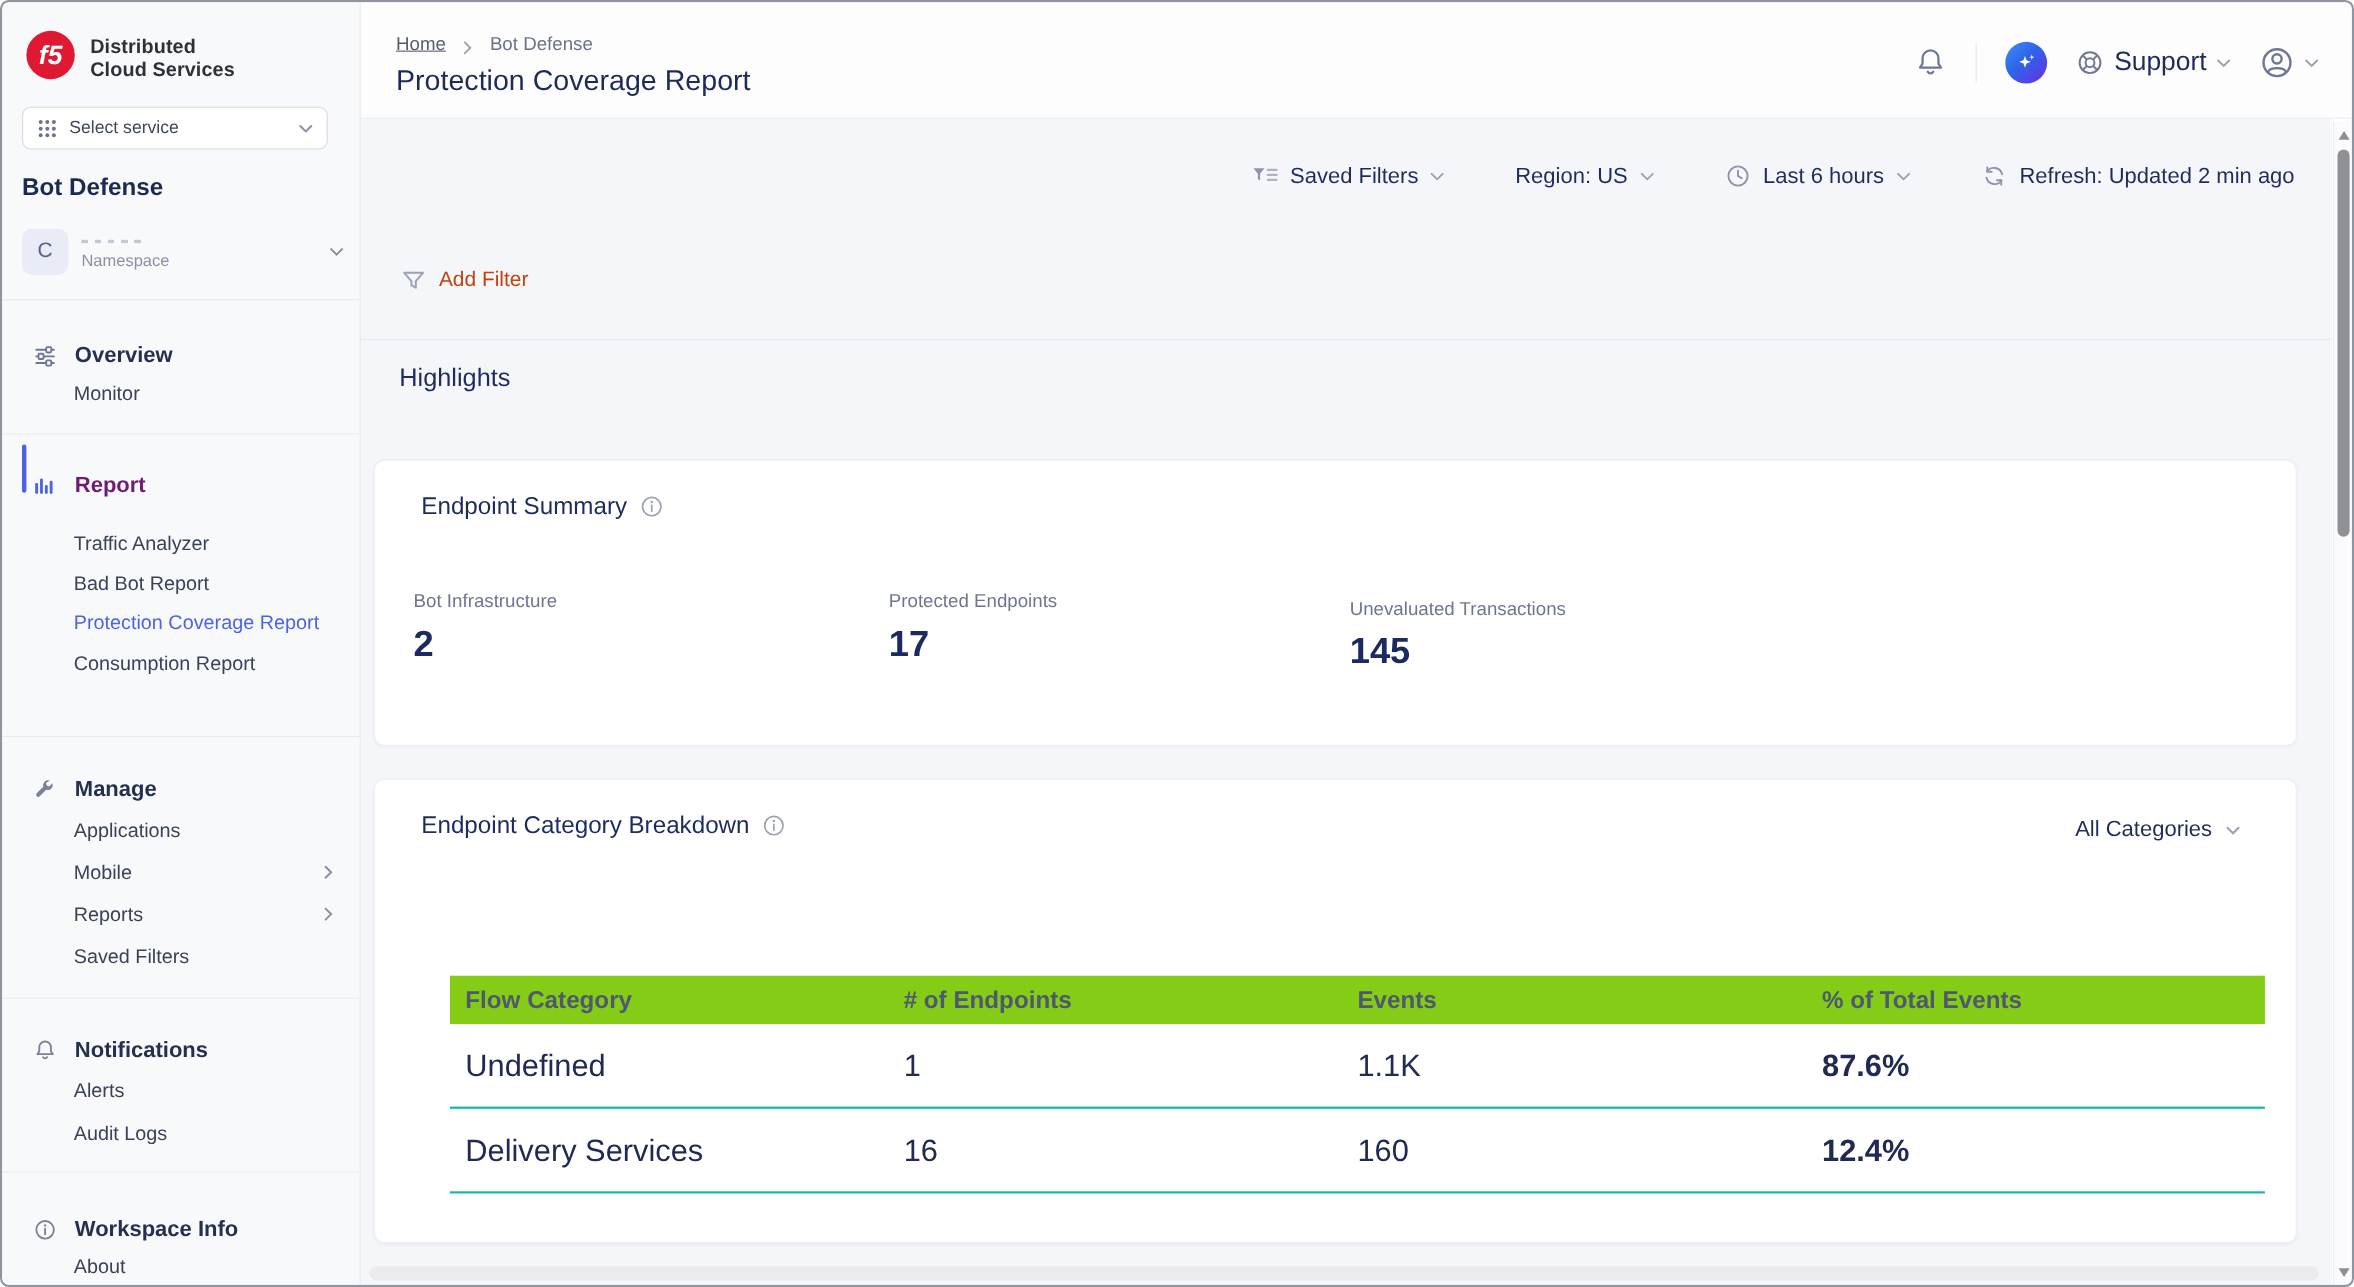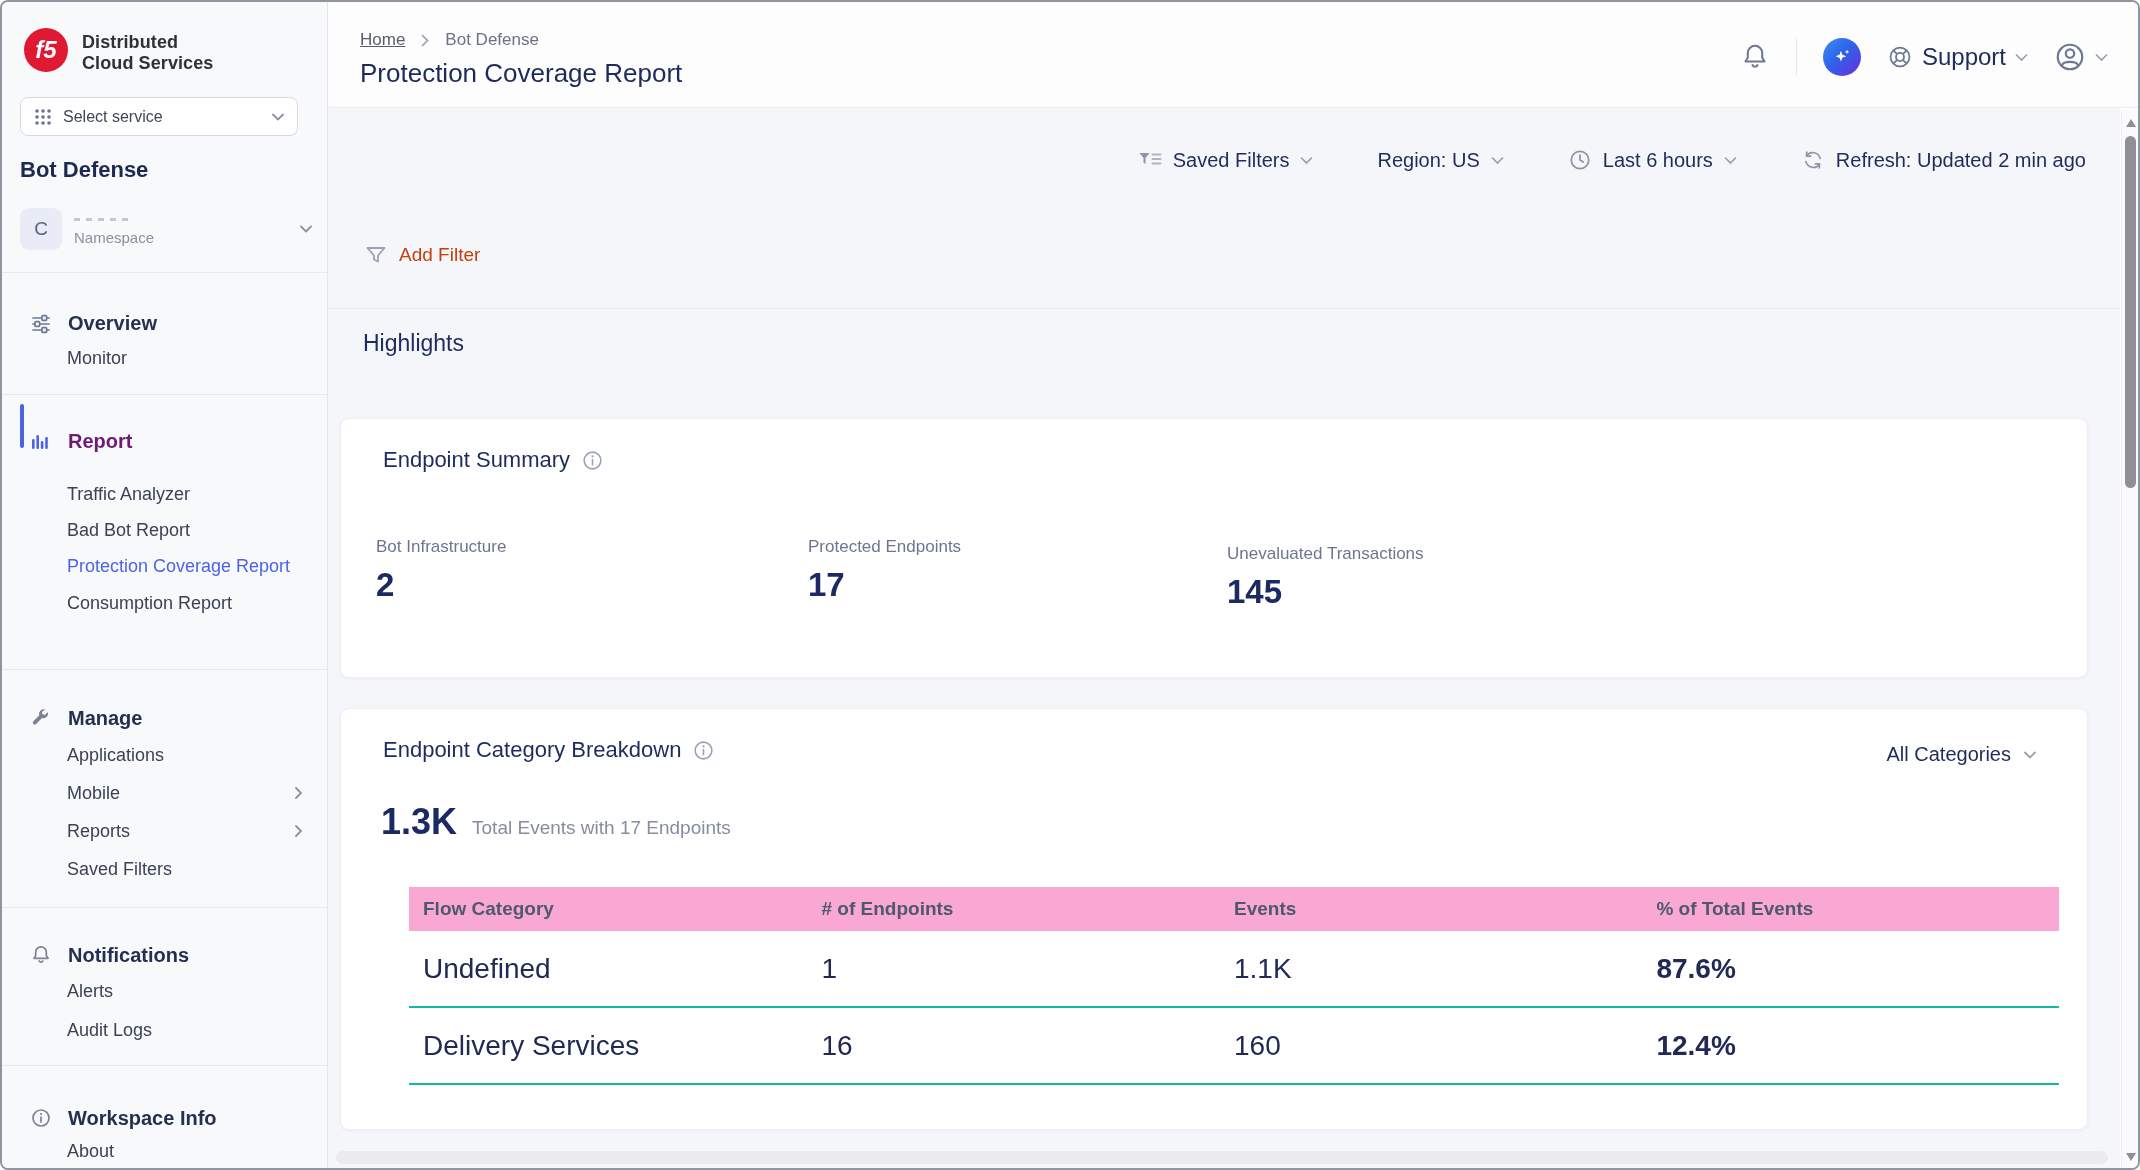--- a/index.html
+++ b/index.html
@@ -55,21 +55,21 @@
     font-size: 18px; color: #3a4258; cursor: pointer;
   }
   .sb-item.active { color: #4c63e6; }
   .active-bar { position: absolute; left: 18px; top: 402px; width: 4px; height: 44px;
     background: #4c63e6; border-radius: 3px; }
 
   
   .main { position: absolute; left: 326px; right: 0; top: 0; bottom: 0; }
   .topbar { position: absolute; left: 0; right: 0; top: 0; height: 106px;
     background: #fdfdfe; border-bottom: 1px solid #e9ebf1; }
-  .breadcrumb { position: absolute; left: 32px; top: 28px; display: flex; align-items: center; gap: 16px; font-size: 17px; }
+  .breadcrumb { position: absolute; left: 32px; top: 28px; display: flex; align-items: flex-end; gap: 16px; font-size: 17px; }
   .breadcrumb a { color: #565d6e; text-decoration: underline; cursor: pointer; }
   .breadcrumb .crumb-current { color: #6b7285; }
   .page-title { position: absolute; left: 32px; top: 56px; font-size: 26px; font-weight: 500; color: #1d2a5a; }
   .top-actions { position: absolute; right: 30px; top: 32px; height: 46px; display: flex; align-items: center; gap: 26px; }
   .ta-divider { width: 1px; height: 36px; background: #e4e6eb; }
   .ai-orb { width: 38px; height: 38px; border-radius: 50%;
     background: linear-gradient(135deg, #3f8df2 0%, #2e63ea 45%, #6b2ee0 100%);
     display: flex; align-items: center; justify-content: center; cursor: pointer; }
   .support-group, .account-group { display: flex; align-items: center; gap: 9px; cursor: pointer;
     font-size: 24px; color: #1e2c5c; }
@@ -97,21 +97,21 @@
   .metric.m3 { left: 886px; top: 125px; }
 
   .allcats { position: absolute; top: 34px; right: 50px; display: flex; align-items: center; gap: 12px;
     font-size: 20px; color: #1e2c5c; cursor: pointer; }
   .stat-row { position: absolute; top: 92px; left: 40px; display: flex; align-items: baseline; gap: 15px; }
   .stat-big { font-size: 36px; font-weight: 700; color: #1b2a63; }
   .stat-caption { font-size: 19px; color: #868da1; }
 
   .bd-table { position: absolute; top: 178px; left: 68px; right: 28px; }
   .t-row { display: grid; grid-template-columns: 25% 25% 25.6% auto; align-items: center; }
-  .t-head { height: 44px; background: #f9a8d4; font-size: 19px; font-weight: 600; color: #4e5870; }
+  .t-head { height: 44px; background: #84cc16; font-size: 22px; font-weight: 600; color: #4e5870; }
   .t-data { height: 77px; border-bottom: 2px solid #14b8a6; font-size: 28px; color: #202a55; }
   .t-cell:first-child { padding-left: 14px; }
   .t-cell.pct { font-weight: 700; }
 
   .hscrollbar { position: absolute; bottom: 4px; left: 8px; right: 12px; height: 13px;
     background: #ebebee; border-radius: 7px; cursor: pointer; }
 
   
   .vscrollbar { position: absolute; right: 0; top: 108px; bottom: 0; width: 17px;
     background: #fbfbfd; border-left: 1px solid #ededf1; }
@@ -457,24 +457,20 @@
             </svg>
           </span>
         </div>
         <div class="allcats">
           <span>All Categories</span>
           <span>
             <svg width="14" height="10" viewBox="0 0 14 10">
                 <path d="M2 2.5l5 5 5-5" stroke="#9aa0b0" stroke-width="1.8" fill="none" stroke-linecap="round"></path>
               </svg>
           </span>
-        </div>
-        <div class="stat-row">
-          <span class="stat-big">1.3K</span>
-          <span class="stat-caption">Total Events with 17 Endpoints</span>
         </div>
 
         <div class="bd-table">
           <div class="t-row t-head">
             <div class="t-cell">Flow Category</div>
             <div class="t-cell"># of Endpoints</div>
             <div class="t-cell">Events</div>
             <div class="t-cell">% of Total Events</div>
           </div>
           <div class="t-row t-data">

